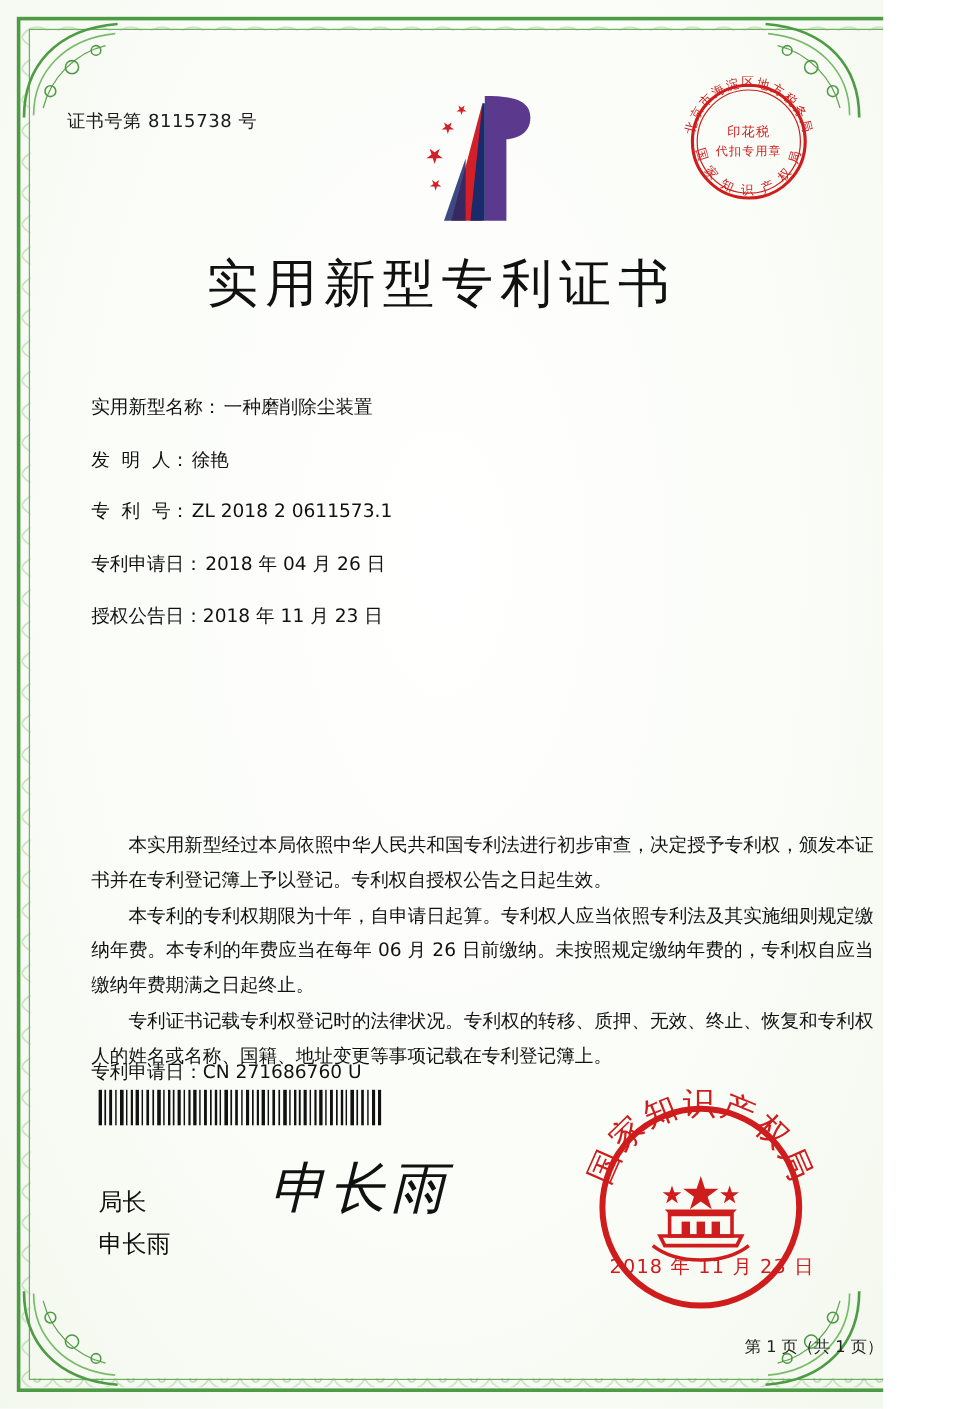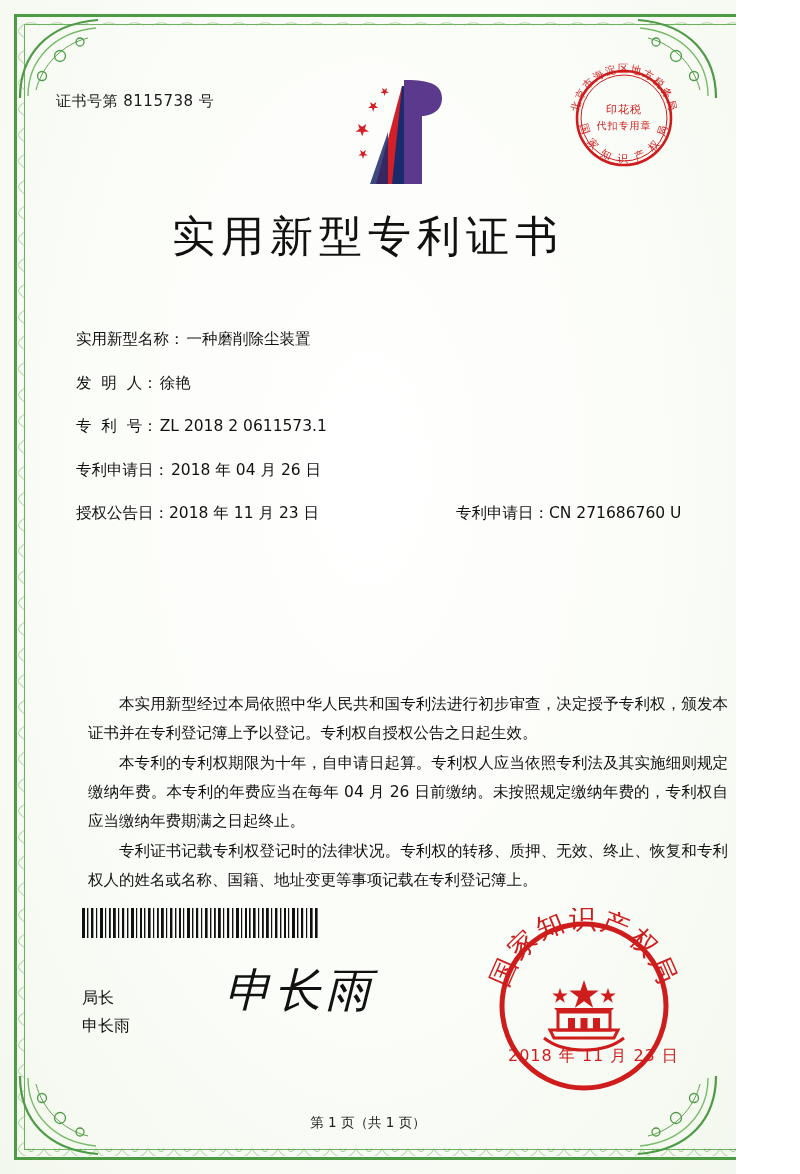--- a/index.html
+++ b/index.html
@@ -113,55 +113,56 @@
     padding-left: 2px;
   }
   .field-value .line2 {
     display: block;
     margin-top: 10px;
     padding-left: 22px;
   }
   .grant-row {
     display: flex;
     margin-bottom: 22px;
+    flex-direction: column;
   }
   .grant-left { flex: 0 0 380px; white-space: pre; }
   .grant-right { flex: 1 1 auto; white-space: pre; }
 
   
   .paras {
     position: absolute;
     left: 76px;
     top: 690px;
     width: 652px;
     font-size: 15.5px;
     color: #111;
     line-height: 1.85;
     text-align: justify;
   }
   .paras p {
-    margin: 0 0 2px 12px;
+    margin: 0 0 2px 0;
     text-indent: 2em;
   }
 
   
   .barcode {
     position: absolute;
     left: 82px;
     top: 908px;
     width: 238px;
     height: 30px;
   }
 
   
   .sig-label {
     position: absolute;
     left: 82px;
     top: 984px;
-    font-size: 16px;
+    font-size: 20px;
     color: #111;
     line-height: 1.75;
   }
   .sig-hand {
     position: absolute;
     left: 225px;
     top: 960px;
     width: 190px;
     height: 70px;
     font-size: 46px;
@@ -186,21 +187,21 @@
     font-size: 16px;
     color: #cf1c1c;
     letter-spacing: 1px;
     white-space: nowrap;
   }
 
   .page-no {
     position: absolute;
     left: 0; right: 0;
     bottom: 42px;
-    text-align: center;
+    text-align: right;
     font-size: 13.5px;
     color: #222;
   }
 </style>
 </head>
 <body>
 
 <div class="page">
 
   <div class="border-outer"></div>
@@ -309,21 +310,21 @@
 
 
     <div class="grant-row">
       <span class="grant-left"><span>授权公告日：</span><span>2018 年 11 月 23 日</span></span>
       <span class="grant-right"><span>专利申请日：</span><span>CN 271686760 U</span></span>
     </div>
   </div>
 
   <div class="paras">
     <p>本实用新型经过本局依照中华人民共和国专利法进行初步审查，决定授予专利权，颁发本证书并在专利登记簿上予以登记。专利权自授权公告之日起生效。</p>
-    <p>本专利的专利权期限为十年，自申请日起算。专利权人应当依照专利法及其实施细则规定缴纳年费。本专利的年费应当在每年 04 月 26 日前缴纳。未按照规定缴纳年费的，专利权自应当缴纳年费期满之日起终止。</p>
+    <p>本专利的专利权期限为十年，自申请日起算。专利权人应当依照专利法及其实施细则规定缴纳年费。本专利的年费应当在每年 06 月 26 日前缴纳。未按照规定缴纳年费的，专利权自应当缴纳年费期满之日起终止。</p>
     <p>专利证书记载专利权登记时的法律状况。专利权的转移、质押、无效、终止、恢复和专利权人的姓名或名称、国籍、地址变更等事项记载在专利登记簿上。</p>
   </div>
 
   <svg class="barcode" viewBox="0 0 238 30" preserveAspectRatio="none">
     <g fill="#111">
       <rect x="0" y="0" width="3" height="30"></rect>
         <rect x="5" y="0" width="1.4" height="30"></rect>
       <rect x="9" y="0" width="2.4" height="30"></rect>
         <rect x="14" y="0" width="1.2" height="30"></rect>
       <rect x="18" y="0" width="3" height="30"></rect>

